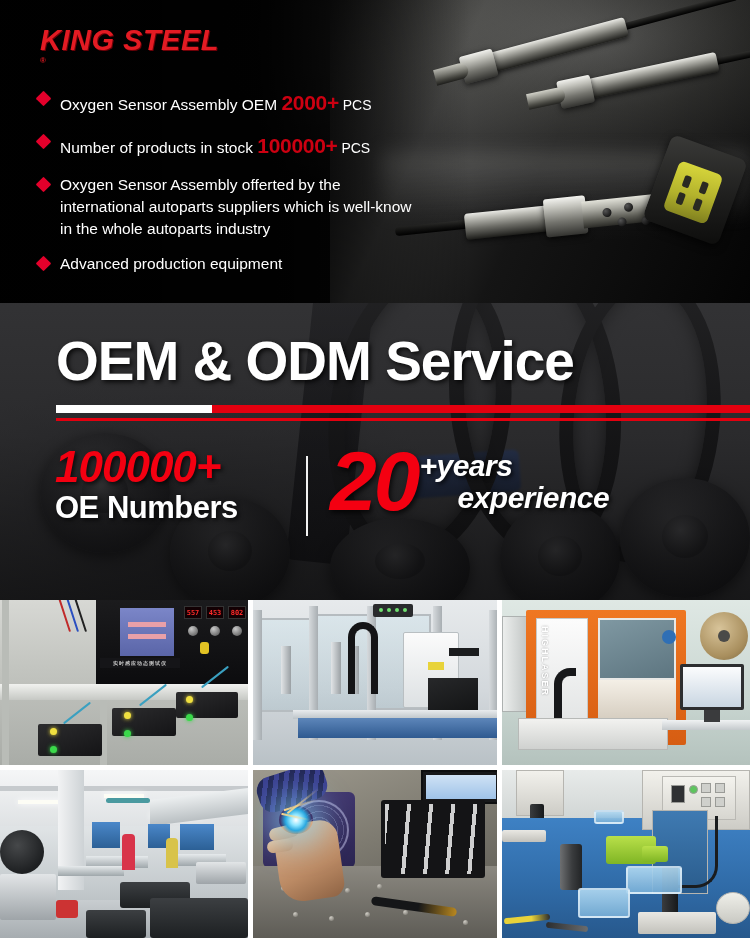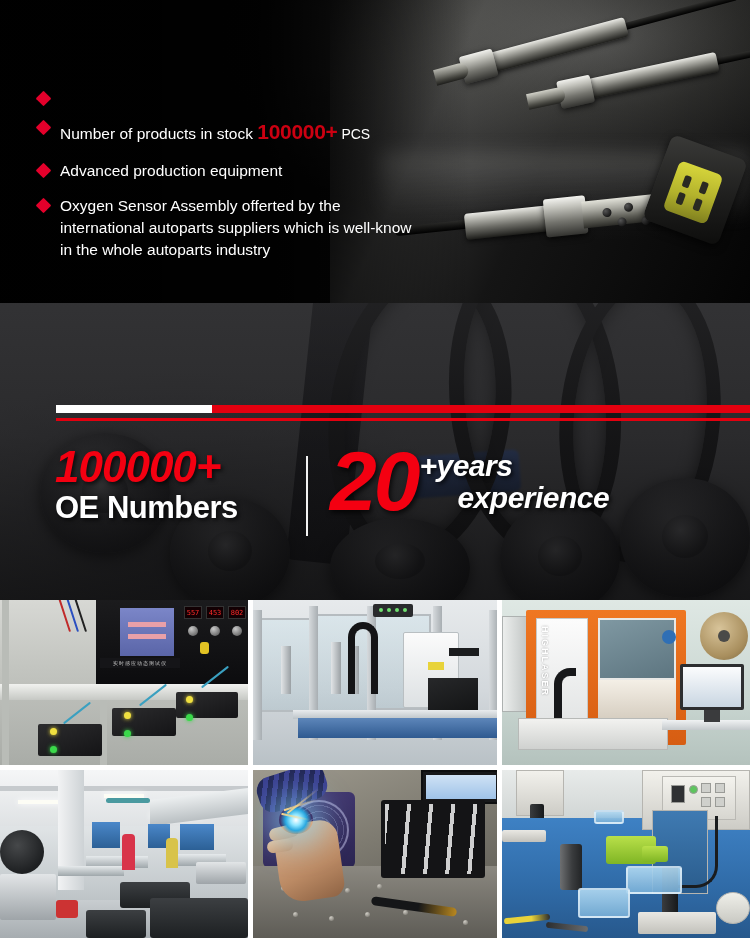--- a/index.html
+++ b/index.html
@@ -175,21 +175,21 @@
   
   .grid { position:absolute; left:0; top:600px; width:750px; height:338px; background:#fff; }
   .cell { position:absolute; overflow:hidden; background:#222; }
   .r1 { top:0; height:165px; }
   .r2 { top:170px; height:168px; }
   .c1 { left:0;   width:248px; }
   .c2 { left:253px; width:244px; }
   .c3 { left:502px; width:248px; }
 
   
-  .p1 { background:linear-gradient(180deg,#d7d8d4 0%, #c3c5c0 40%, #a9aca7 100%); }
+  .p1 { background:linear-gradient(180deg,#d7d8d4 0%, #c3c5c0 40%, #a9aca7 100%);font-weight:bold; }
   .p1 .panel { position:absolute; left:96px; top:0; width:152px; height:84px;
                background:linear-gradient(180deg,#1b1b1d,#0c0c0e); }
   .p1 .screen { position:absolute; left:24px; top:8px; width:54px; height:48px;
                 background:linear-gradient(180deg,#7b86c8,#5a65a8); }
   .p1 .screen i { position:absolute; left:8px; width:38px; height:5px; background:#e8a0a8; display:block; }
   .p1 .led { position:absolute; top:6px; width:18px; height:13px; background:#120003;
              border:1px solid #333; display:flex; align-items:center; justify-content:center;
              color:#ff2a2a; font-size:7px; font-family:"DejaVu Sans Mono", monospace; }
   .p1 .knob { position:absolute; top:26px; width:10px; height:10px; border-radius:50%;
               background:radial-gradient(circle at 35% 30%,#c9c9c9,#4a4a4a); }
@@ -373,37 +373,41 @@
         <div class="pad"></div>
         <div class="pin" style="left:26px; top:34px;"></div>
         <div class="pin" style="left:44px; top:34px;"></div>
         <div class="pin" style="left:26px; top:52px;"></div>
         <div class="pin" style="left:44px; top:52px;"></div>
       </div>
       <div class="hero-dim"></div>
     </div>
 
     <div class="logo">
+      <div>
+        <span class="logo-word">KING STEEL</span><span class="logo-r">®</span>
+      </div>
     </div>
 
     <div class="features">
       <div class="feat">
         <span class="feat-dot"></span>
+        <span class="feat-txt"><span>Oxygen Sensor Assembly OEM </span><span class="big">2000+</span><span class="unit"> PCS</span></span>
       </div>
       <div class="feat">
         <span class="feat-dot"></span>
         <span class="feat-txt"><span>Number of products in stock </span><span class="big">100000+</span><span class="unit"> PCS</span></span>
       </div>
       <div class="feat">
         <span class="feat-dot"></span>
-        <span class="feat-txt">Advanced production equipment</span>
+        <span class="feat-txt" style="max-width:352px">Oxygen Sensor Assembly offerted by the international autoparts suppliers which is well-know in the whole autoparts industry</span>
       </div>
       <div class="feat">
         <span class="feat-dot"></span>
-        <span class="feat-txt" style="max-width:352px">Oxygen Sensor Assembly offerted by the international autoparts suppliers which is well-know in the whole autoparts industry</span>
+        <span class="feat-txt">Advanced production equipment</span>
       </div>
     </div>
   </section>
 
   <section class="oem">
     <div class="oem-photo">
       <div class="strut"></div>
       <div class="bluecap"></div>
       <div class="coil c1"></div>
       <div class="coil c2"></div>
@@ -420,20 +424,21 @@
       <div class="disc d4">
           <span class="hub"></span>
         </div>
       <div class="disc d5">
           <span class="hub"></span>
         </div>
       <div class="oem-veil"></div>
     </div>
   </section>
 
+  <h1 class="oem-title">OEM &amp; ODM Service</h1>
   <div class="rule-thick">
     <span class="white"></span>
   </div>
   <div class="rule-thin"></div>
 
   <div class="stats">
     <div class="stat-left">
       <div class="stat-num">100000+</div>
       <div class="stat-label">OE Numbers</div>
     </div>

